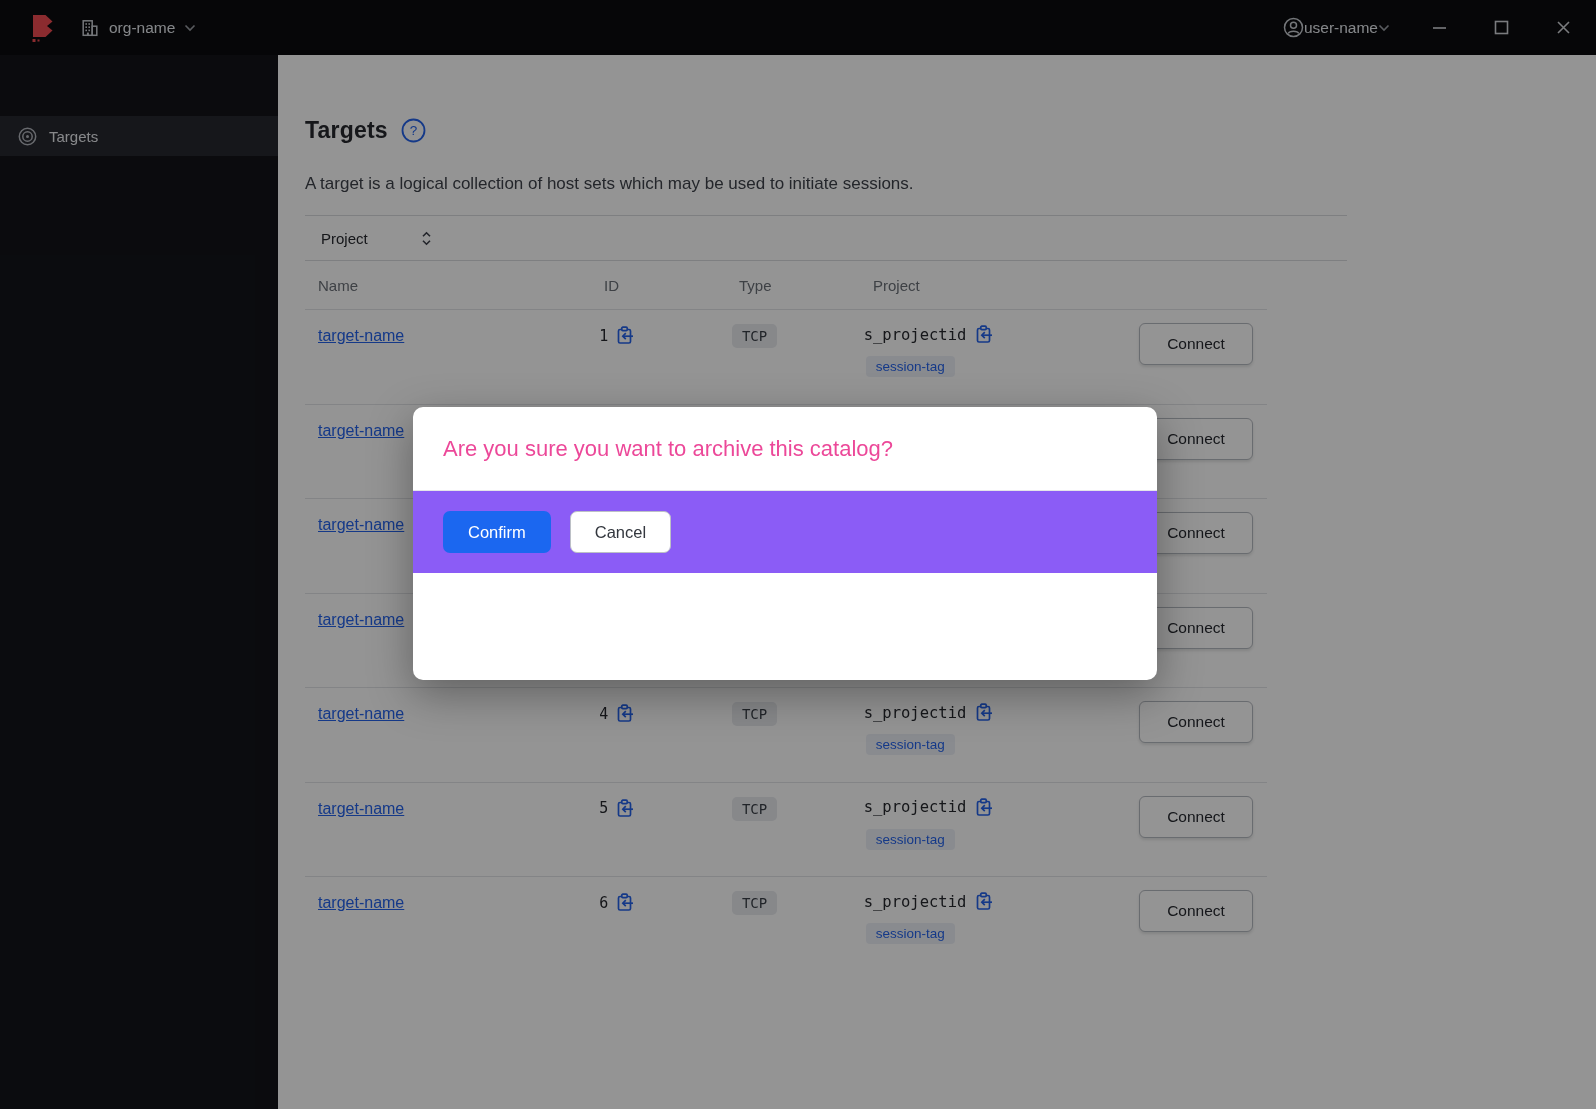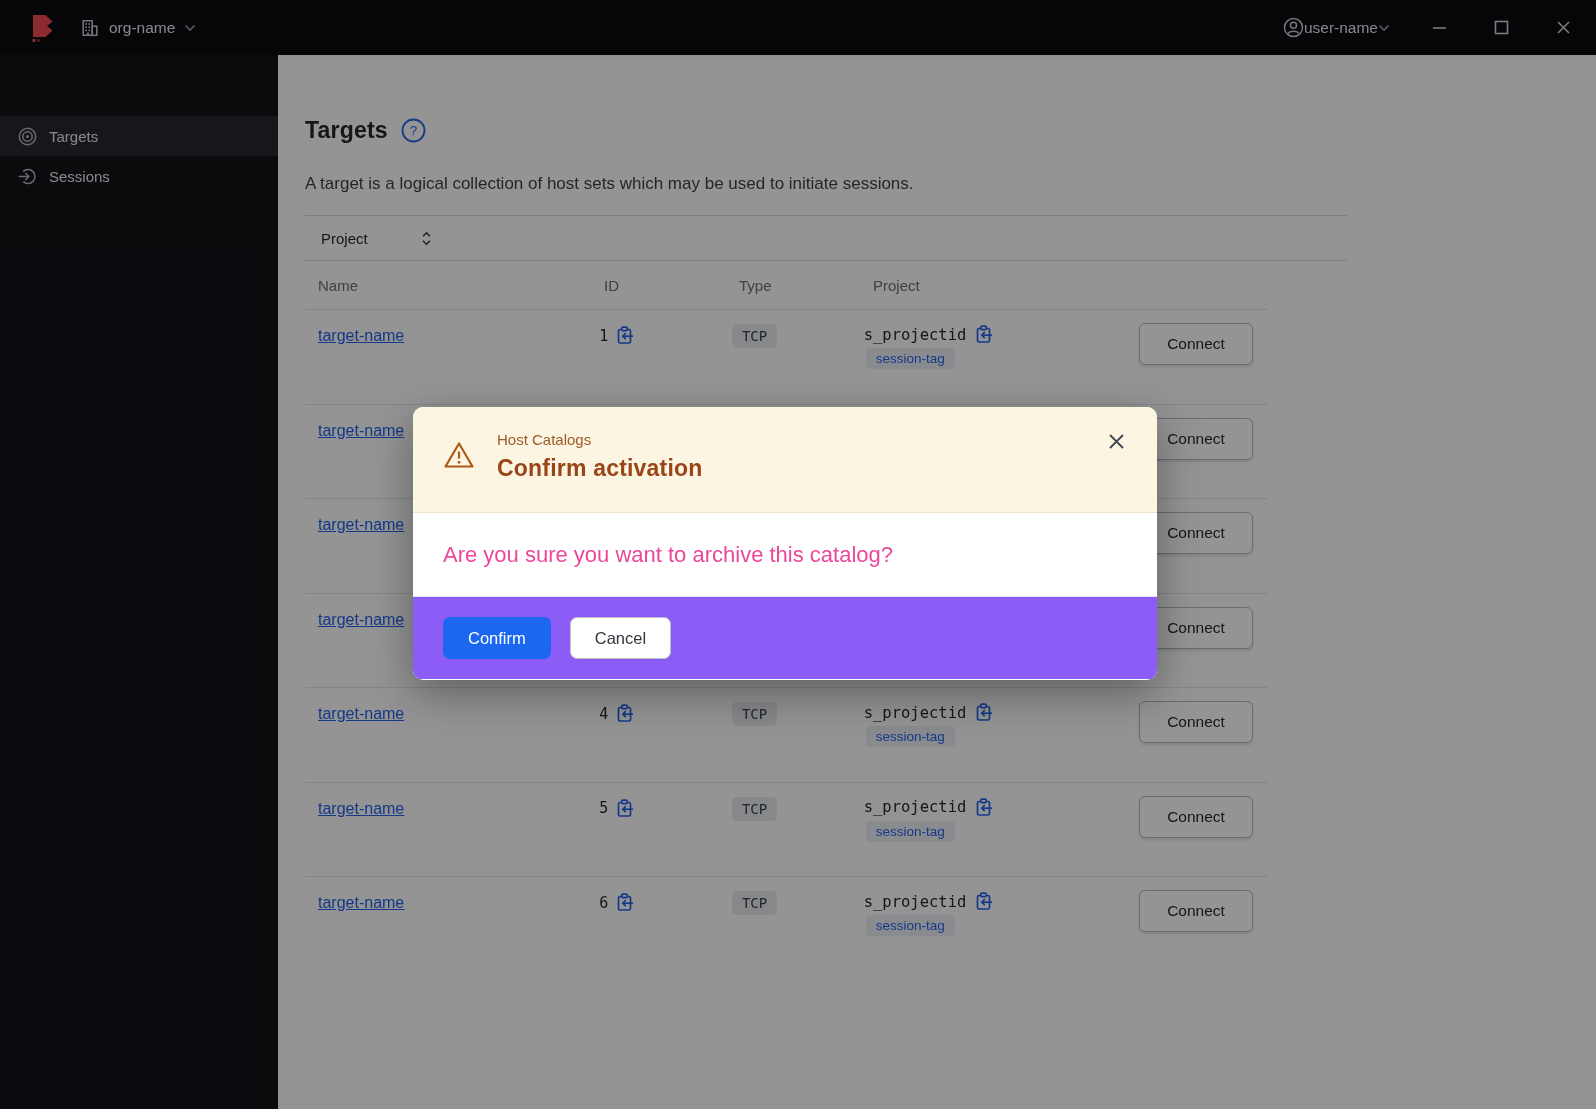--- a/index.html
+++ b/index.html
@@ -80,21 +80,21 @@
   .id-val { font-size:15px; color:#26282e; }
   .trow .col-type { padding-top:14px; }
   .type-badge {
     display:inline-block; background:#e8eaee; color:#3a3f47; font-size:14px;
     padding:4px 10px; border-radius:5px;
   }
   .trow .col-project { padding-top:15px; display:flex; flex-direction:column; align-items:flex-start; }
   .proj-line { display:flex; align-items:center; gap:8px; }
   .proj-val { font-size:15.5px; color:#26282e; }
   .tag-badge {
-    margin-top:4px; margin-left:2px; display:inline-block; background:#edf0f7;
+    margin-top:12px; margin-left:2px; display:inline-block; background:#edf0f7;
     color:#2563eb; font-size:13.5px; padding:3px 10px; border-radius:4px; cursor:pointer;
   }
   .trow .col-action { padding-top:13px; }
   .connect-btn {
     min-width:114px; height:42px; background:#ffffff; border:1px solid #b6bac1;
     border-radius:6px; font-size:15.5px; color:#26292f; cursor:pointer;
     box-shadow:0 2px 3px rgba(20,22,28,.12);
     font-family:"Liberation Sans", sans-serif;
   }
   .copy-btn { background:none; border:none; cursor:pointer; display:flex; padding:0; }
@@ -213,30 +213,20 @@
   <div class="nav-item active">
     <svg width="19" height="19" viewBox="0 0 19 19">
       <g fill="none" stroke="#b4b7be" stroke-width="1.5">
         <circle cx="9.5" cy="9.5" r="8.2"></circle>
         <circle cx="9.5" cy="9.5" r="4.7"></circle>
       </g>
       <circle cx="9.5" cy="9.5" r="1.5" fill="#b4b7be"></circle>
     </svg>
     <span>Targets</span>
   </div>
-  <div class="nav-item">
-    <svg width="19" height="19" viewBox="0 0 19 19">
-      <g fill="none" stroke="#b4b7be" stroke-width="1.5">
-        <path d="M5.2 4.4 a7 7 0 1 1 0 10.2"></path>
-        <line x1="0.8" y1="9.5" x2="10.6" y2="9.5"></line>
-        <polyline points="7.2,6 10.8,9.5 7.2,13"></polyline>
-      </g>
-    </svg>
-    <span>Sessions</span>
-  </div>
 </nav>
 
 <main class="main">
   <div class="content">
     <div class="page-head">
       <h1 class="page-title">Targets</h1>
       <svg width="25" height="25" viewBox="0 0 25 25" style="cursor:pointer">
         <circle cx="12.5" cy="12.5" r="11" fill="none" stroke="#2563eb" stroke-width="1.8"></circle>
         <text x="12.5" y="17.3" text-anchor="middle" font-size="13.5" fill="#2563eb" font-family="Liberation Sans, sans-serif">?</text>
       </svg>
@@ -579,36 +569,20 @@
     </div>
   </div>
 </div>
     </div>
   </div>
 </main>
 
 <div class="overlay"></div>
 
 <section class="modal">
-  <header class="m-head">
-    <svg class="warn" width="32" height="30" viewBox="0 0 32 30">
-      <path d="M16 3.5 L29.5 26.5 H2.5 Z" fill="none" stroke="#ad5a18" stroke-width="2.2" stroke-linejoin="round"></path>
-      <line x1="16" y1="11.5" x2="16" y2="18.5" stroke="#ad5a18" stroke-width="2.2"></line>
-      <circle cx="16" cy="22.3" r="1.4" fill="#ad5a18"></circle>
-    </svg>
-    <div class="m-head-text">
-      <div class="m-eyebrow">Host Catalogs</div>
-      <h2 class="m-title">Confirm activation</h2>
-    </div>
-    <button class="m-close">
-      <svg width="17" height="17" viewBox="0 0 17 17">
-        <path d="M2 2 L15 15 M15 2 L2 15" stroke="#3f4654" stroke-width="1.8"></path>
-      </svg>
-    </button>
-  </header>
   <div class="m-body">
     <p class="m-msg">Are you sure you want to archive this catalog?</p>
   </div>
   <footer class="m-foot">
     <button class="btn-primary">Confirm</button>
     <button class="btn-secondary">Cancel</button>
   </footer>
 </section>
 
 </body></html>

